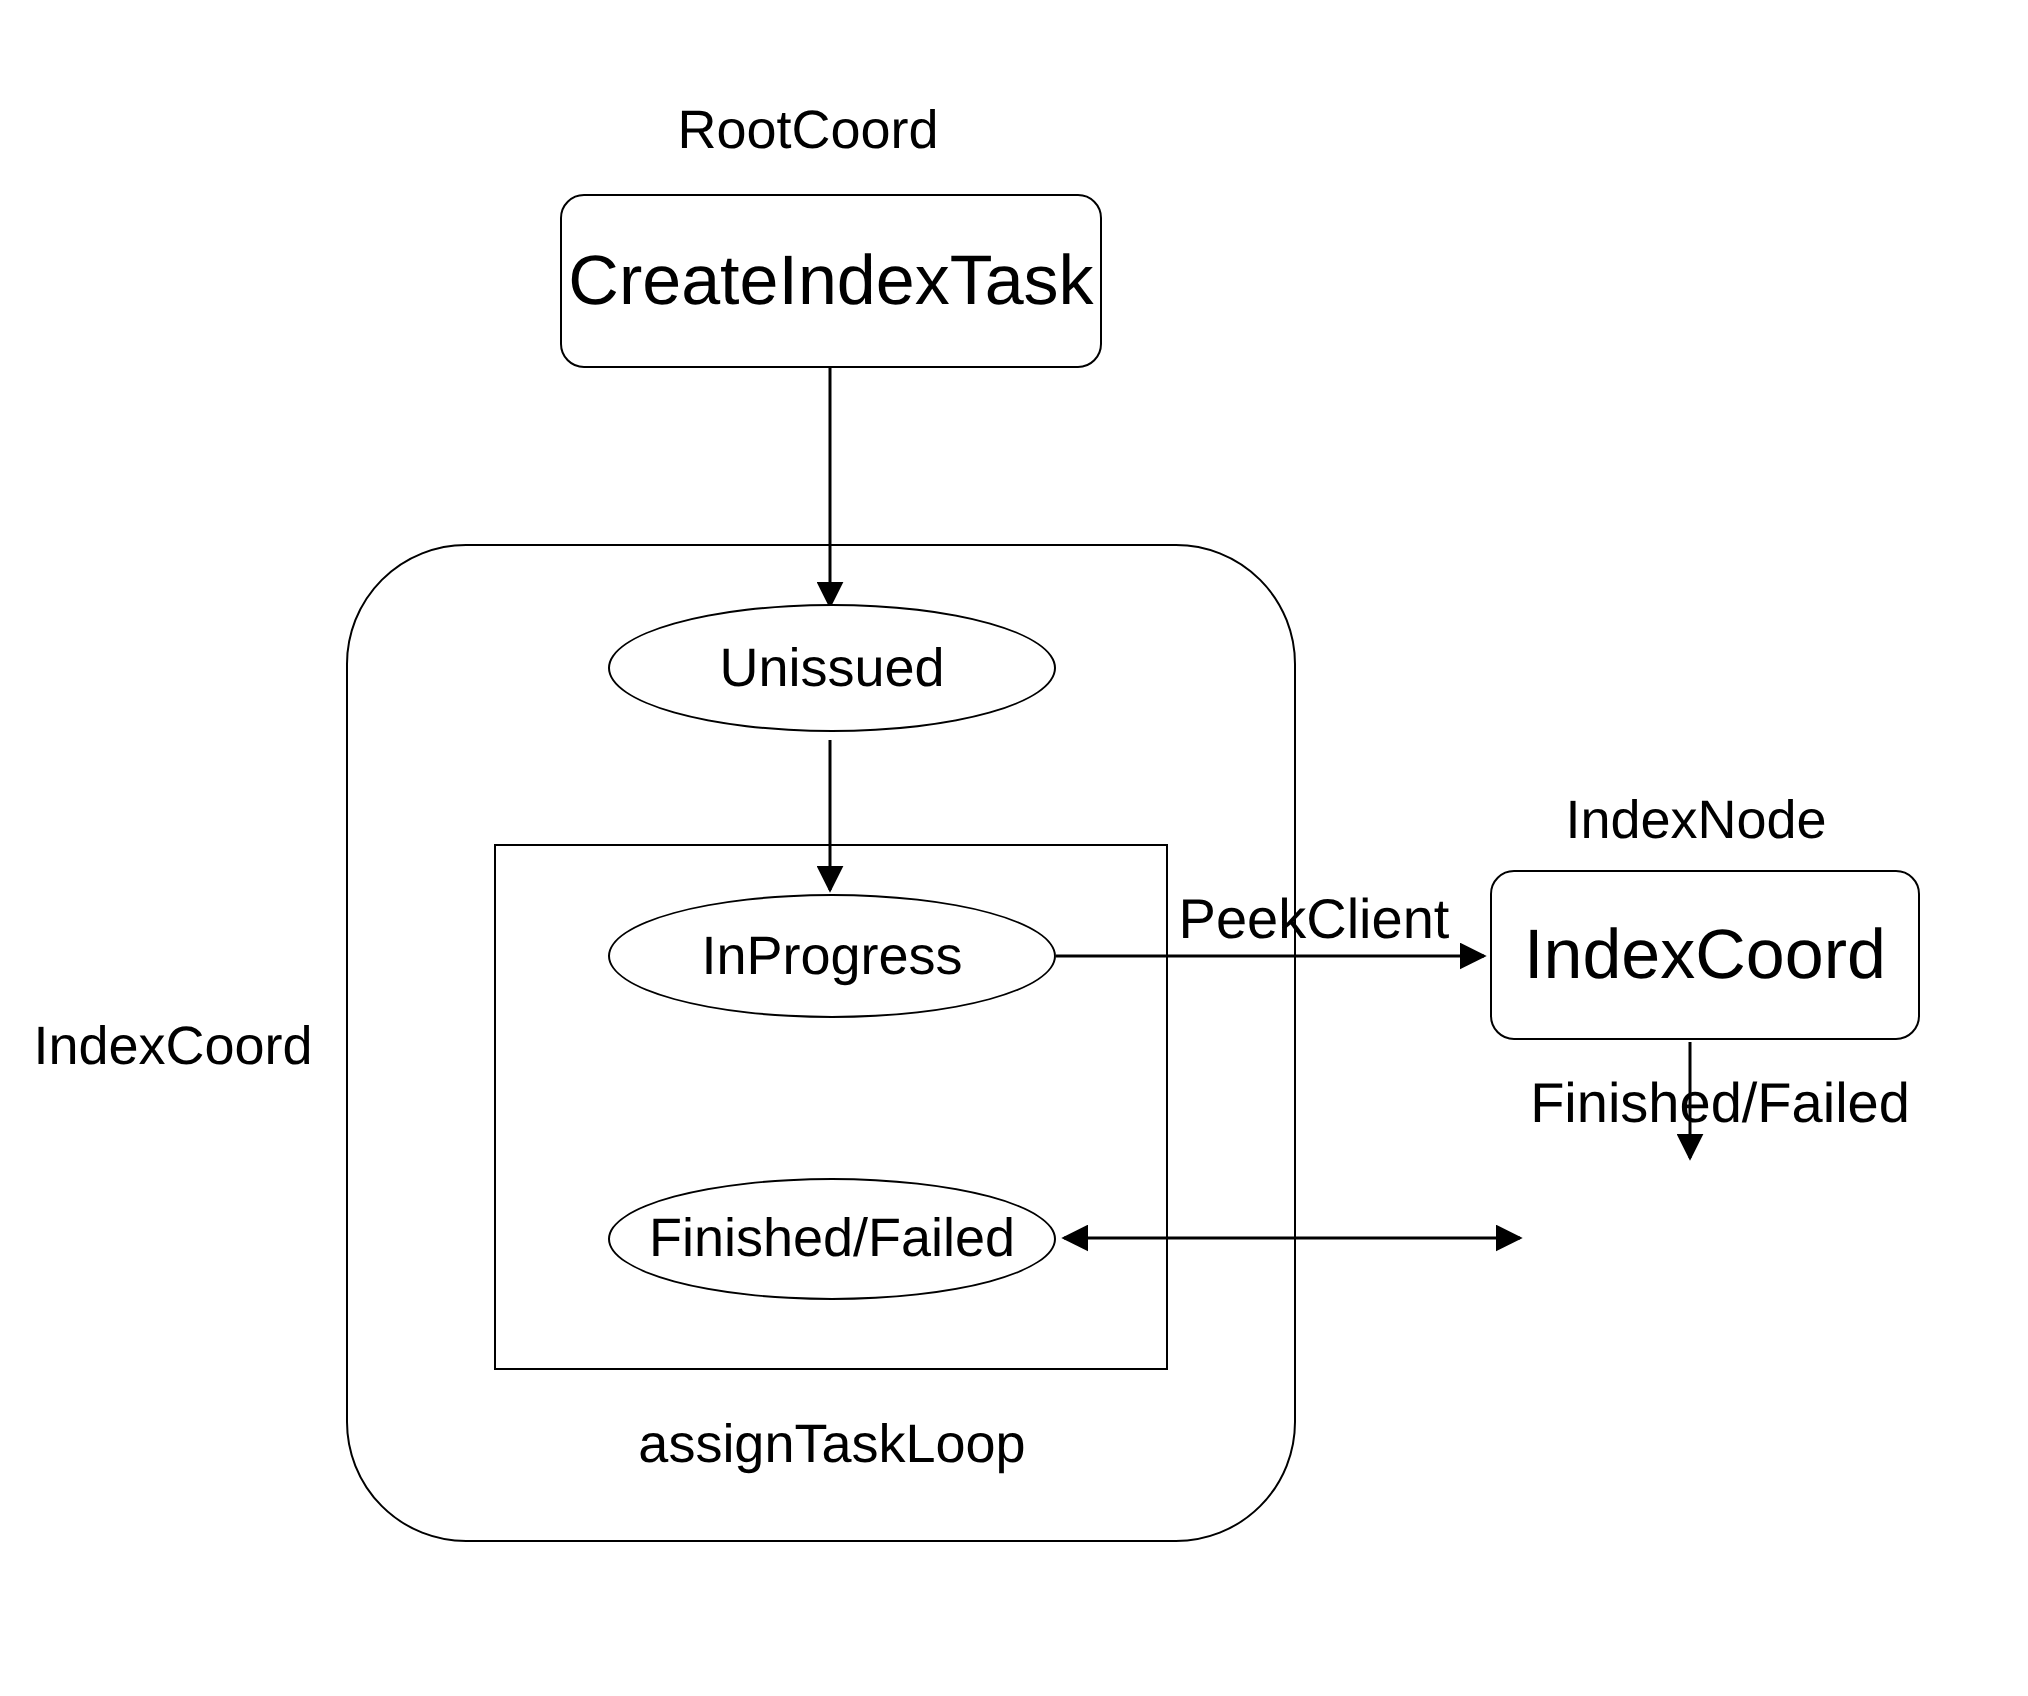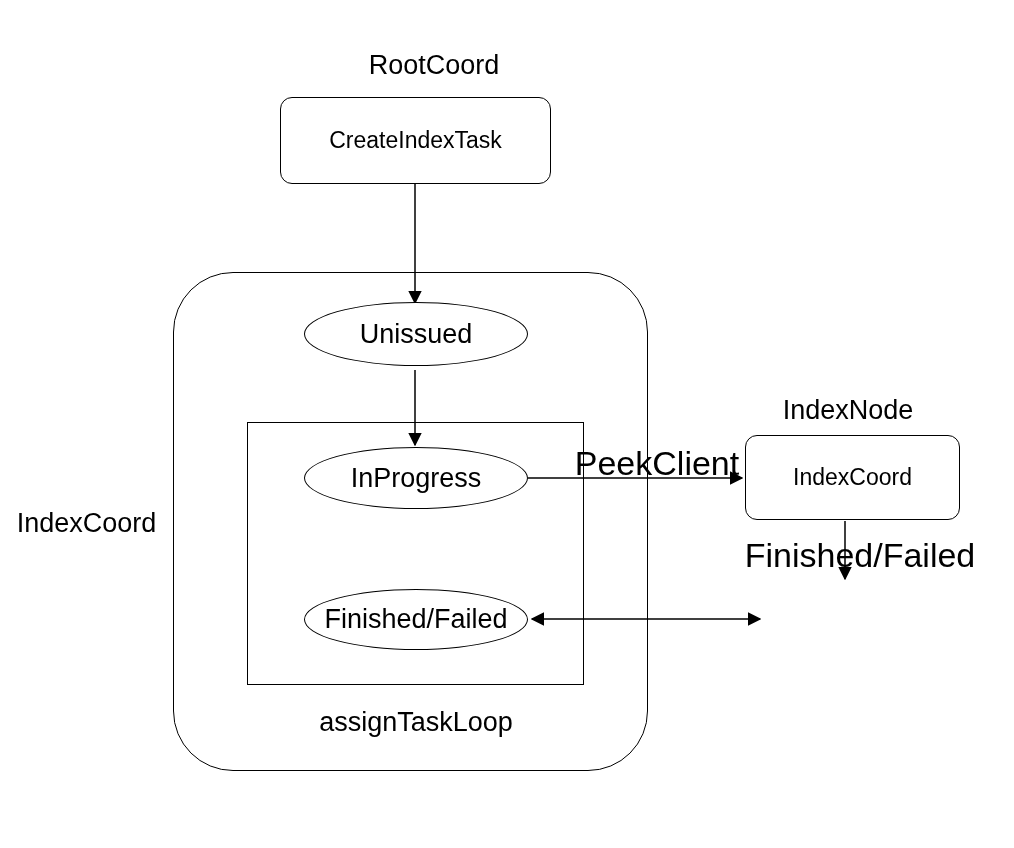--- a/index.html
+++ b/index.html
@@ -17,21 +17,21 @@
     overflow: hidden;
   }
   .node-box {
     position: absolute;
     border: 1.5px solid #000000;
     border-radius: 12px;
     background: #ffffff;
     display: flex;
     align-items: center;
     justify-content: center;
-    font-size: 23px;
+    font-size: 35px;
     box-sizing: border-box;
   }
   .node-ellipse {
     position: absolute;
     border: 1.5px solid #000000;
     border-radius: 50%;
     background: #ffffff;
     display: flex;
     align-items: center;
     justify-content: center;
@@ -52,21 +52,21 @@
     box-sizing: border-box;
   }
   .diagram-label {
     position: absolute;
     font-size: 27px;
     text-align: center;
     white-space: nowrap;
   }
   .edge-label {
     position: absolute;
-    font-size: 34px;
+    font-size: 28px;
     text-align: center;
     white-space: nowrap;
     background: transparent;
   }
   #edges-svg {
     position: absolute;
     left: 0;
     top: 0;
     width: 1014px;
     height: 848px;
@@ -93,21 +93,21 @@
 
     <line x1="415" y1="370" x2="415" y2="445" marker-end="url(#arrow)"></line>
 
     <line x1="528" y1="478" x2="742" y2="478" marker-end="url(#arrow)"></line>
 
     <line x1="845" y1="521" x2="845" y2="579" marker-end="url(#arrow)"></line>
 
     <line x1="532" y1="619" x2="760" y2="619" marker-start="url(#arrow)" marker-end="url(#arrow)"></line>
   </svg>
 
-  <div class="diagram-label" style="left:284px; top:50px; width:300px;">RootCoord</div>
+  <div class="diagram-label" style="left:254px; top:50px; width:300px;">RootCoord</div>
 
   <div class="diagram-label" style="left:748px; top:395px; width:200px;">IndexNode</div>
 
   <div class="diagram-label" style="left:0px; top:508px; width:173px;">IndexCoord</div>
 
   <div class="diagram-label" style="left:266px; top:707px; width:300px;">assignTaskLoop</div>
 
   <div class="container-outer" style="left:173px; top:272px; width:475px; height:499px;"></div>
 
   <div class="container-inner" style="left:247px; top:422px; width:337px; height:263px;"></div>

